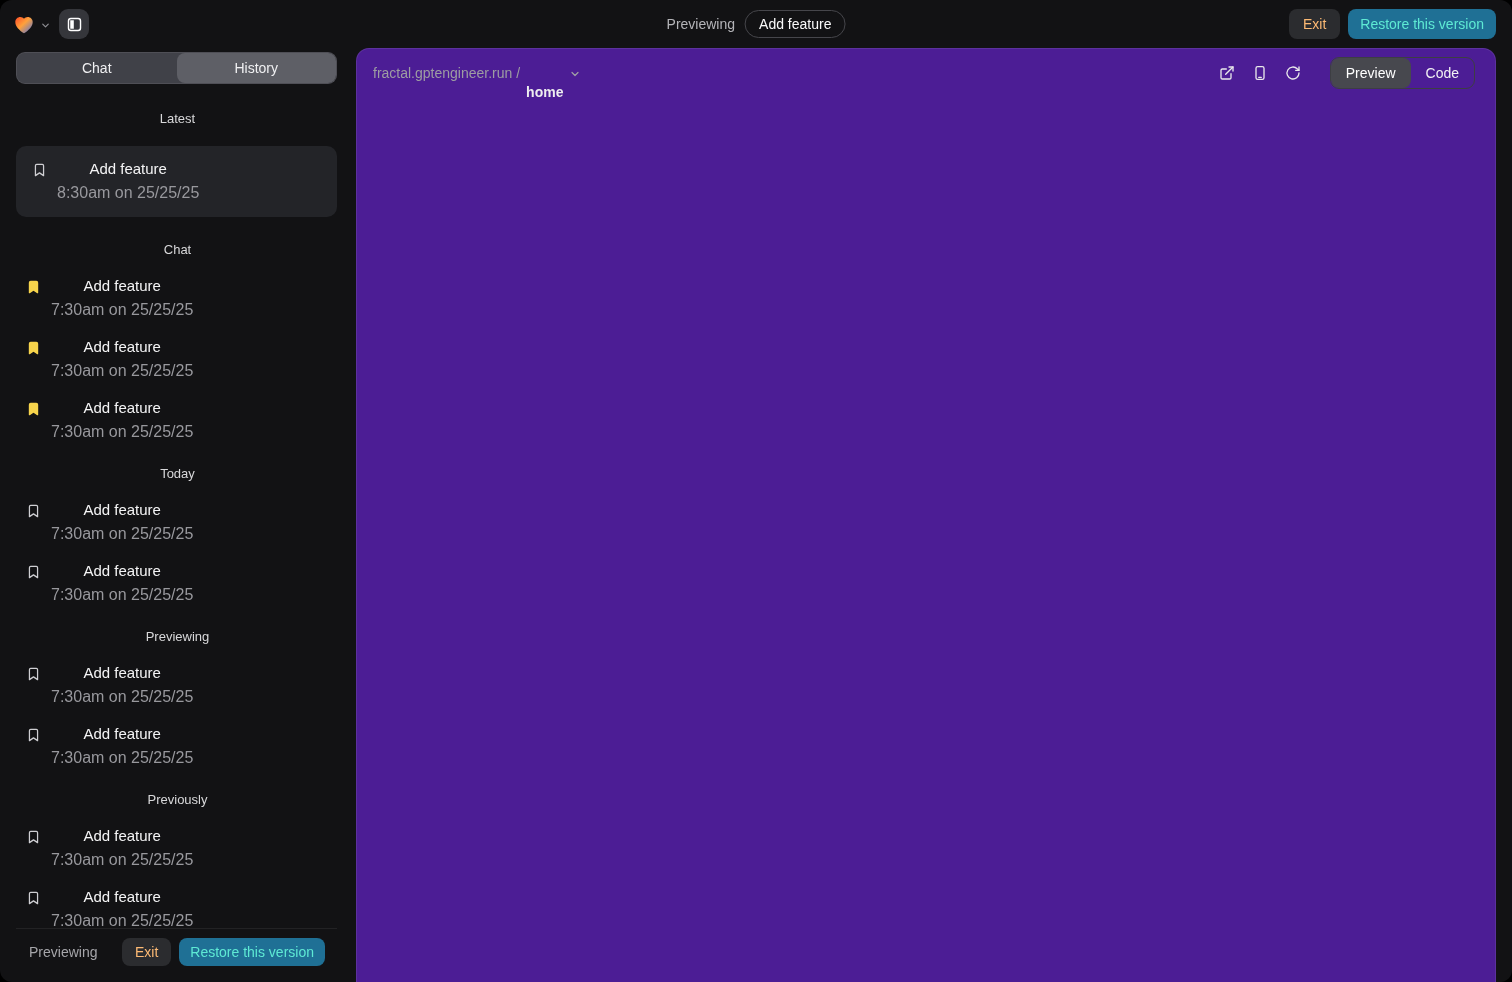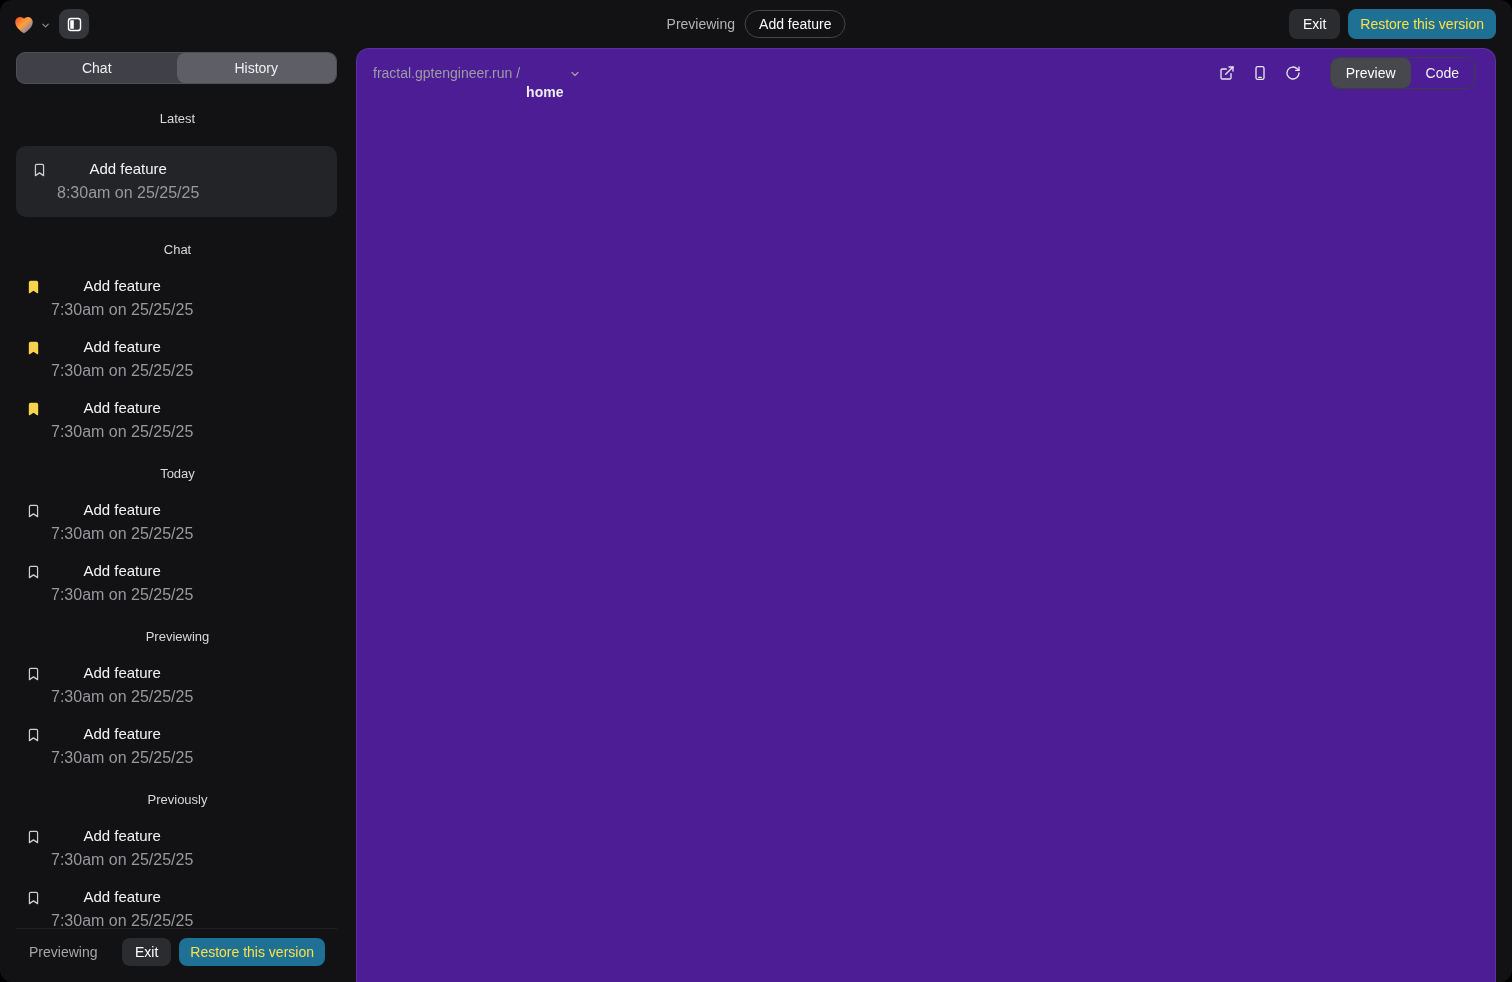--- a/index.html
+++ b/index.html
@@ -15,22 +15,22 @@
   .logo-chevron{display:flex;color:#8e8e93;margin-top:3px;}
   .panel-toggle-btn{width:30px;height:30px;margin-left:8px;border-radius:9px;background:#35363b;
       display:flex;align-items:center;justify-content:center;cursor:pointer;}
   .topbar-center{position:absolute;left:50%;top:0;height:48px;transform:translateX(-50%);
       display:flex;align-items:center;gap:10px;}
   .previewing-label{color:#b4b4b8;font-size:14px;}
   .version-pill{border:1px solid #46464b;border-radius:999px;padding:5px 13px;font-size:14px;
       color:#fafafa;background:transparent;}
   .topbar-right{position:absolute;right:16px;top:0;height:48px;display:flex;align-items:center;gap:8px;}
   .btn{border:none;border-radius:8px;font-size:14px;font-family:inherit;cursor:pointer;line-height:1;}
-  .btn-exit{background:#2b2c2f;color:#ffffff;padding:8px 14px;}
-  .btn-restore{background:#1f7095;color:#fde047;padding:8px 12px;}
+  .btn-exit{background:#2b2c2f;color:#fdba74;padding:8px 14px;}
+  .btn-restore{background:#1f7095;color:#5eead4;padding:8px 12px;}
 
   
   .sidebar{position:absolute;left:16px;top:52px;width:321px;bottom:8px;display:flex;flex-direction:column;}
   .tabs{height:30px;flex:none;display:flex;background:#404148;border-radius:9px;
       border:1px solid rgba(255,255,255,0.08);overflow:hidden;}
   .tab{flex:1;display:flex;align-items:center;justify-content:center;font-size:14px;
       color:#f0f0f2;cursor:pointer;border-radius:8px;}
   .tab.active{background:#5e5f66;}
   .history-scroll{flex:1;overflow:hidden;padding-top:2px;text-align:center;}
   .section-title{font-size:13px;color:#d8d8da;margin:25px 0 0 2px;}

